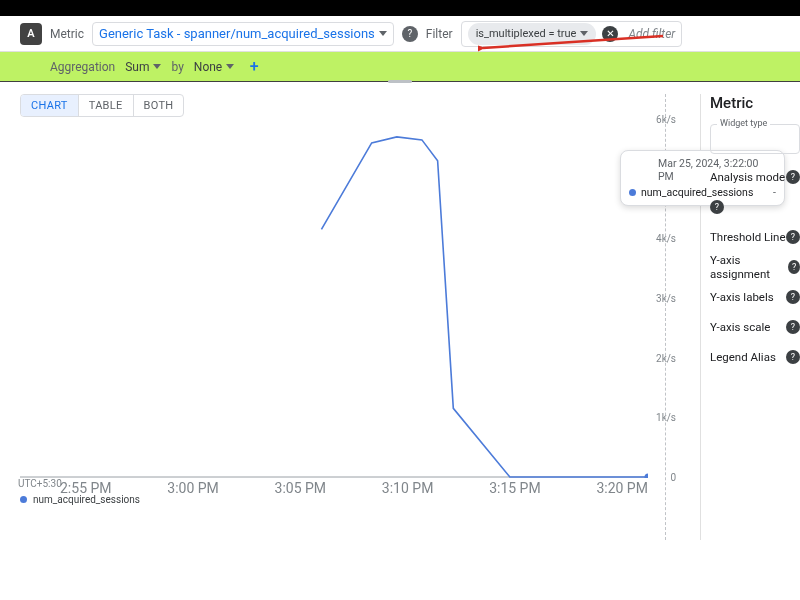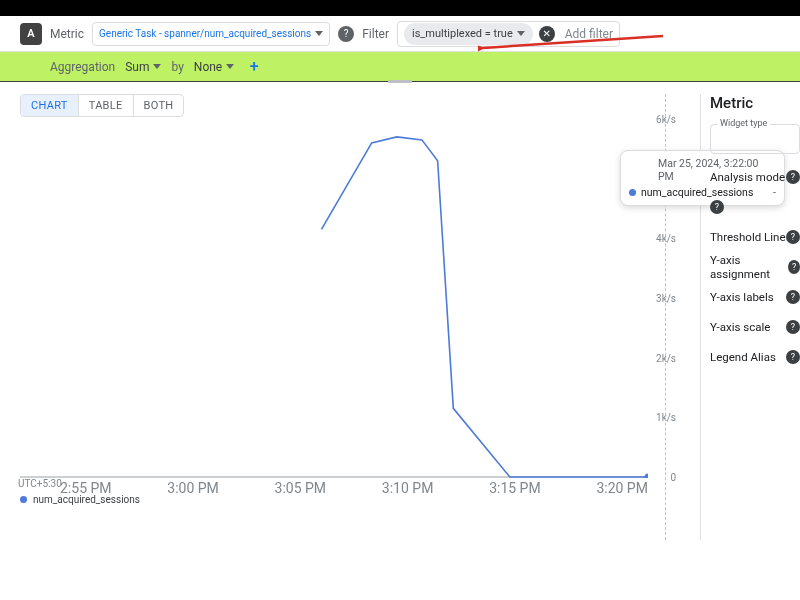--- a/index.html
+++ b/index.html
@@ -7,26 +7,26 @@
   .page { width: 800px; height: 600px; position: relative; overflow: hidden; }
 
   
   .black-strip { position: absolute; left: 0; right: 0; top: 0; height: 16px; background: #000; }
 
   
   .query-row { position: absolute; left: 0; right: 0; top: 16px; height: 36px; display: flex; align-items: center; padding-left: 20px; gap: 8px; border-bottom: 1px solid #e0e0e0; background:#fff; }
   .sq-btn { width: 22px; height: 22px; border-radius: 4px; background: #424242; color: #fff; font-weight: 600; display: flex; align-items: center; justify-content: center; font-size: 11px; cursor: pointer; }
   .label-txt { font-size: 12px; color: #5f6368; }
   .metric-chip { height: 24px; border: 1px solid #dadce0; border-radius: 4px; display: flex; align-items: center; padding: 0 6px; gap: 4px; cursor: pointer; }
-  .metric-chip .val { color: #1a73e8; font-size: 10px; }
+  .metric-chip .val { color: #1a73e8; font-size: 13px; }
   .caret { width: 0; height: 0; border-left: 4px solid transparent; border-right: 4px solid transparent; border-top: 5px solid #5f6368; }
   .help-dot { width: 16px; height: 16px; border-radius: 50%; background: #5f6368; color: #fff; font-size: 10px; display: flex; align-items: center; justify-content: center; cursor: pointer; }
   .filter-chip { height: 22px; border-radius: 11px; background: #e8eaed; display: flex; align-items: center; padding: 0 8px; font-size: 11px; color: #3c4043; cursor: pointer; gap: 4px; }
   .close-dot { width: 16px; height: 16px; border-radius: 50%; background: #3c4043; color: #fff; display: flex; align-items: center; justify-content: center; font-size: 10px; cursor: pointer; }
-  .add-filter { font-size: 12px; color: #80868b; padding-left: 4px; }
+  .add-filter { font-size: 12px; color: #80868b; padding-left: 4px; font-style: italic; }
   .filter-box { display:flex; align-items:center; gap:6px; height:26px; border:1px solid #dadce0; border-radius:4px; padding:0 6px; }
 
   
   .agg-row { position: absolute; left: 0; right: 0; top: 52px; height: 30px; display: flex; align-items: center; padding-left: 50px; gap: 6px; background:#bef264; border-bottom:1px solid #404040;}
   .compact-select { height: 22px; display:flex; align-items:center; gap:4px; font-size:12px; color:#3c4043; cursor:pointer; padding:0 4px; }
   .plus-btn { width:20px; height:20px; color:#1a73e8; font-size:16px; display:flex; align-items:center; justify-content:center; cursor:pointer; font-weight:500; }
   .handle { position:absolute; left:50%; top:80px; width:24px; height:3px; border-radius:2px; background:#bdc1c6; transform:translateX(-50%); cursor: ns-resize;}
 
   
   .tab-row { position:absolute; left:20px; top:94px; display:flex; border:1px solid #dadce0; border-radius:4px; overflow:hidden; }

